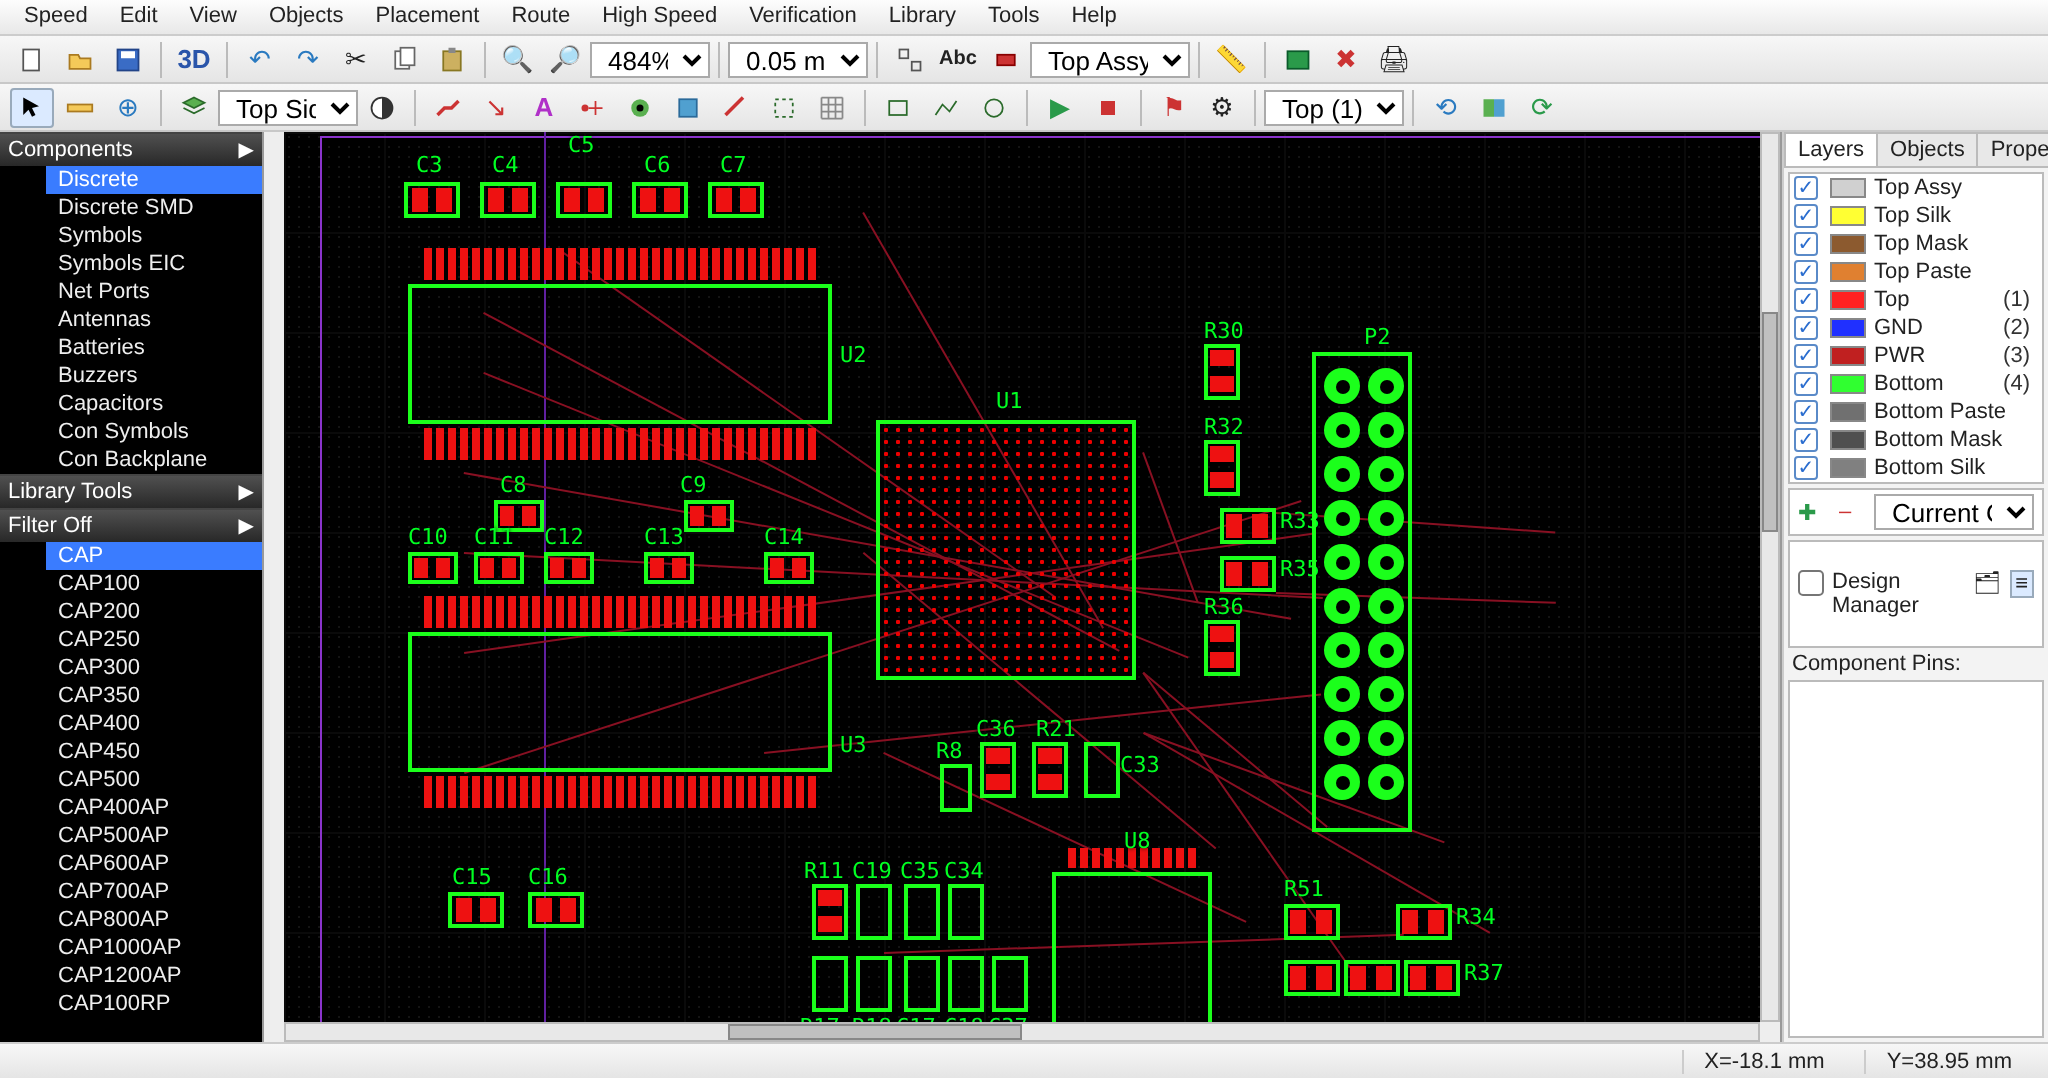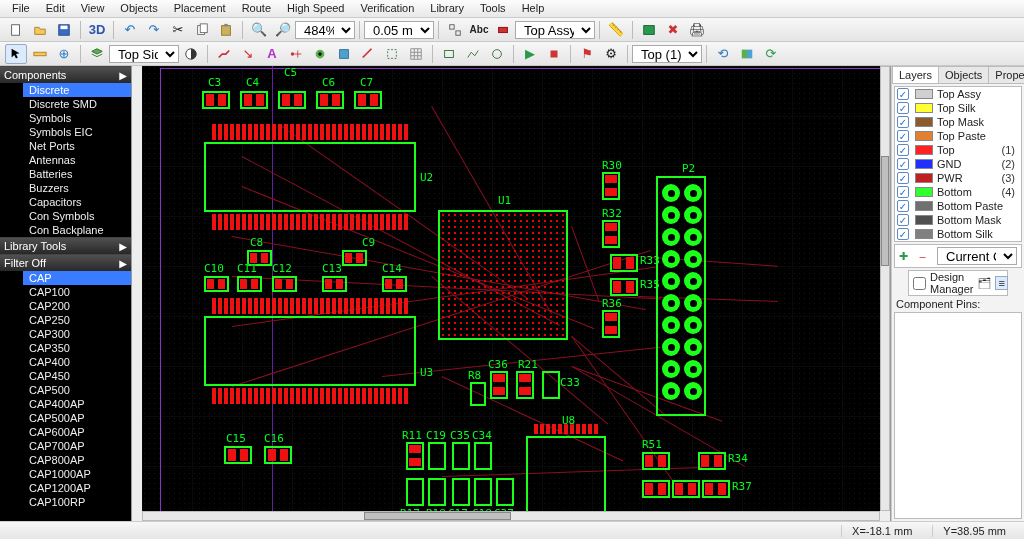--- a/index.html
+++ b/index.html
@@ -210,22 +210,22 @@
     color:#2a6dcf;font-size:10px;margin-right:2px;
   }
   .sw{width:18px;height:10px;margin:0 4px;border:1px solid #888;}
   .laylab{flex:1;white-space:nowrap;}
   .laynum{color:#333;padding-right:4px;}
   .layerctl{
     display:flex;align-items:center;justify-content:space-between;
     padding:2px 4px;border:1px solid #bbb;margin:0 2px 2px 2px;background:#fff;
   }
   .dm-head{
-    display:flex;align-items:center;gap:4px;
-    padding:0 4px;margin:0 16px;border:1px solid #bbb;background:#fff;
+    display:flex;align-items:flex-start;gap:4px;
+    padding:14px 4px;margin:0 2px;border:1px solid #bbb;background:#fff;
   }
   .dm-list{
     background:#fff;border:1px solid #bbb;margin:2px;
     overflow:hidden;flex:0 0 auto;
     max-height:108px;
     padding:1px 3px;
   }
   .dm-item{white-space:nowrap;padding:0 0;}
   .comp-pins-lab{padding:2px 4px;}
   .comp-pins-box{
@@ -240,21 +240,21 @@
     padding-right:8px;gap:10px;
   }
   .statusbar .cell{
     border-left:1px solid #ccc;padding:0 10px;
   }
 </style>
 </head>
 <body>
 
 <div class="menubar">
-  <span>File</span>
+  <span>Speed</span>
   <span>Edit</span>
   <span>View</span>
   <span>Objects</span>
   <span>Placement</span>
   <span>Route</span>
   <span>High Speed</span>
   <span>Verification</span>
   <span>Library</span>
   <span>Tools</span>
   <span>Help</span>
@@ -567,21 +567,21 @@
       <div class="refdes" style="left:218px;top:10px">C7</div>
 
       <div class="padrow" style="left:70px;top:58px;width:196px;height:16px"></div>
       <div class="outline" style="left:62px;top:76px;width:212px;height:70px"></div>
       <div class="padrow" style="left:70px;top:148px;width:196px;height:16px"></div>
       <div class="refdes" style="left:278px;top:105px">U2</div>
 
       <div class="outline" style="left:105px;top:184px;width:25px;height:16px"></div>
       <div class="refdes" style="left:108px;top:170px">C8</div>
       <div class="outline" style="left:200px;top:184px;width:25px;height:16px"></div>
-      <div class="refdes" style="left:220px;top:170px">C9</div>
+      <div class="refdes" style="left:198px;top:170px">C9</div>
       <div class="outline" style="left:62px;top:210px;width:25px;height:16px"></div>
       <div class="refdes" style="left:62px;top:196px">C10</div>
       <div class="outline" style="left:95px;top:210px;width:25px;height:16px"></div>
       <div class="refdes" style="left:95px;top:196px">C11</div>
       <div class="outline" style="left:130px;top:210px;width:25px;height:16px"></div>
       <div class="refdes" style="left:130px;top:196px">C12</div>
       <div class="outline" style="left:180px;top:210px;width:25px;height:16px"></div>
       <div class="refdes" style="left:180px;top:196px">C13</div>
       <div class="outline" style="left:240px;top:210px;width:25px;height:16px"></div>
       <div class="refdes" style="left:240px;top:196px">C14</div>

